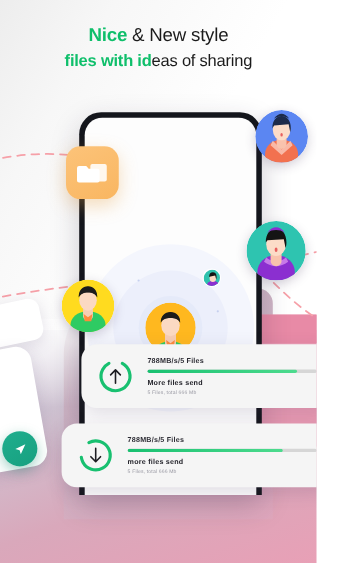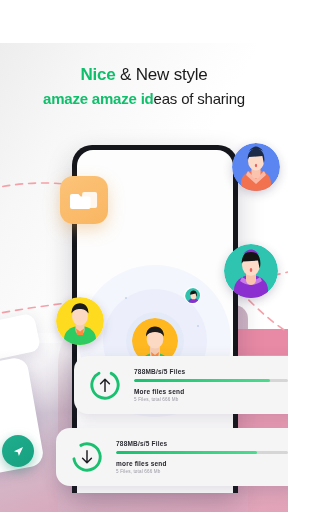--- a/index.html
+++ b/index.html
@@ -3,21 +3,21 @@
 <meta charset="utf-8">
 <style>
   * { margin:0; padding:0; box-sizing:border-box; }
   html, body { width:288px; height:512px; }
   body {
     font-family: "Liberation Sans", sans-serif;
     background:#ffffff;
     overflow:hidden;
     position:relative;
   }
-  .stage { position:absolute; inset:0; overflow:hidden; background:#fff;margin-top:43px; }
+  .stage { position:absolute; inset:0; overflow:hidden; background:#fff; }
 
   
   .bg-top {
     position:absolute; left:0; top:0; width:288px; height:330px;
     background:linear-gradient(120deg,#ededed 0%,#f7f7f7 22%,#ffffff 55%,#ffffff 100%);
   }
   .bg-bottom {
     position:absolute; left:0; top:300px; width:288px; height:212px;
     background:linear-gradient(160deg,#e9e7ef 0%,#cfc3d2 28%,#d9a8bb 62%,#e8a0b6 100%);
   }
@@ -146,21 +146,21 @@
   <svg class="arcs" width="288" height="512" viewBox="0 0 288 512">
     <path d="M -10 146 C 70 128, 150 150, 210 216 C 240 248, 262 274, 292 292" fill="none" stroke="#f6a0a8" stroke-width="1.6" stroke-dasharray="7 6" stroke-linecap="round"></path>
     <path d="M -10 272 C 60 258, 150 252, 230 240 C 258 236, 276 232, 292 228" fill="none" stroke="#f6a0a8" stroke-width="1.6" stroke-dasharray="7 6" stroke-linecap="round"></path>
   </svg>
 
   <div class="header">
     <div class="h1">
       <span class="accent">Nice</span><span> &amp; New style</span>
     </div>
     <div class="h2">
-      <span class="accent">amaze amaze id</span><span>eas of sharing</span>
+      <span class="accent">files with id</span><span>eas of sharing</span>
     </div>
   </div>
 
   <div class="phone">
     <div class="phone-screen">
 
 
       <div class="radar">
         <div class="ring ring-1"></div>
         <div class="ring ring-2"></div>

